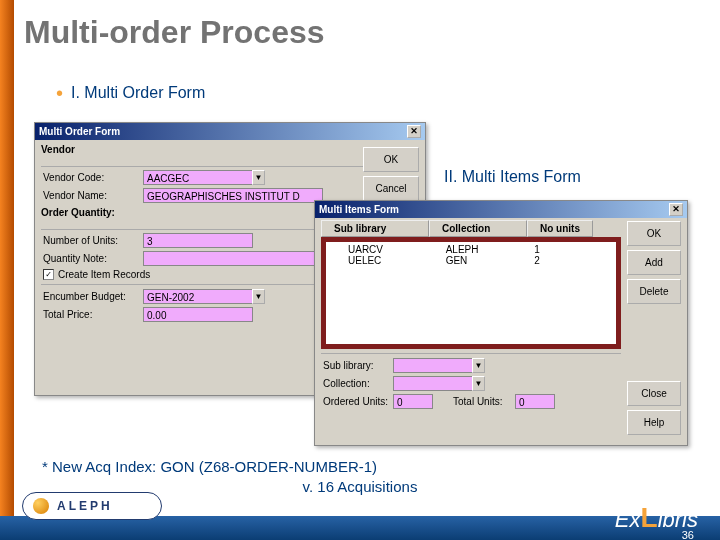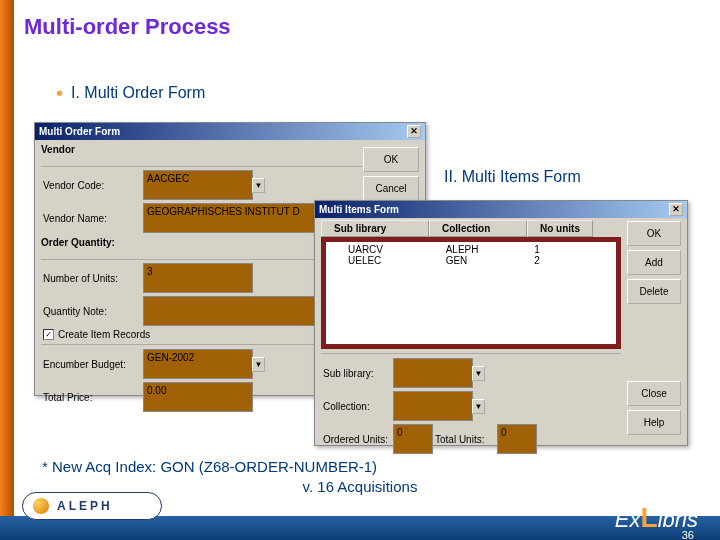--- a/index.html
+++ b/index.html
@@ -14,23 +14,23 @@
   }
   .orange-bar {
     position: absolute;
     left: 0; top: 0;
     width: 14px; height: 540px;
     background: linear-gradient(to right, #f58220, #b34b00);
   }
   .slide-title {
     position: absolute;
     left: 24px; top: 14px;
-    font-size: 22px;
-    font-weight: bold;
-    color: #6d28d9;
+    font-size: 32px;
+    font-weight: bold;
+    color: #737373;
   }
   .bullet {
     position: absolute;
     left: 56px;
     font-size: 16px;
     color: #003a7a;
   }
   .bullet .dot {
     color: #f5a33a;
     font-size: 20px;
@@ -139,23 +139,23 @@
   .row {
     display: flex;
     align-items: center;
     margin: 3px 8px;
   }
   .lbl {
     width: 100px;
     font-size: 10px;
   }
   .fld {
-    background: #a16207;
+    background: #f0abfc;
     border: 1px solid #888;
-    height: 30px;
+    height: 15px;
     padding: 0 3px;
     font-size: 10px;
     line-height: 15px;
   }
   .drop {
     width: 13px; height: 15px;
     background: #d4d0c8;
     border: 1px outset #fff;
     text-align: center;
     font-size: 8px;
@@ -316,21 +316,21 @@
     <div class="drop">▼</div>
   </div>
   <div class="row" style="margin-right:66px">
     <div class="lbl" style="width:70px">Collection:</div>
     <div class="fld" style="width:80px"></div>
     <div class="drop">▼</div>
   </div>
   <div class="row" style="margin-right:66px">
     <div class="lbl" style="width:70px">Ordered Units:</div>
     <div class="fld" style="width:40px">0</div>
-    <div class="lbl" style="width:62px;margin-left:2px">Total Units:</div>
+    <div class="lbl" style="width:62px;margin-left:20px">Total Units:</div>
     <div class="fld" style="width:40px">0</div>
   </div>
 </div>
 
 <div class="asterisk-line">* New Acq Index: GON (Z68-ORDER-NUMBER-1)</div>
 <div class="footer-title">v. 16 Acquisitions</div>
 
 <div class="footer-bar">
   <div class="exlibris">
     <span>Ex</span><span class="l">L</span><span>ibris</span>

